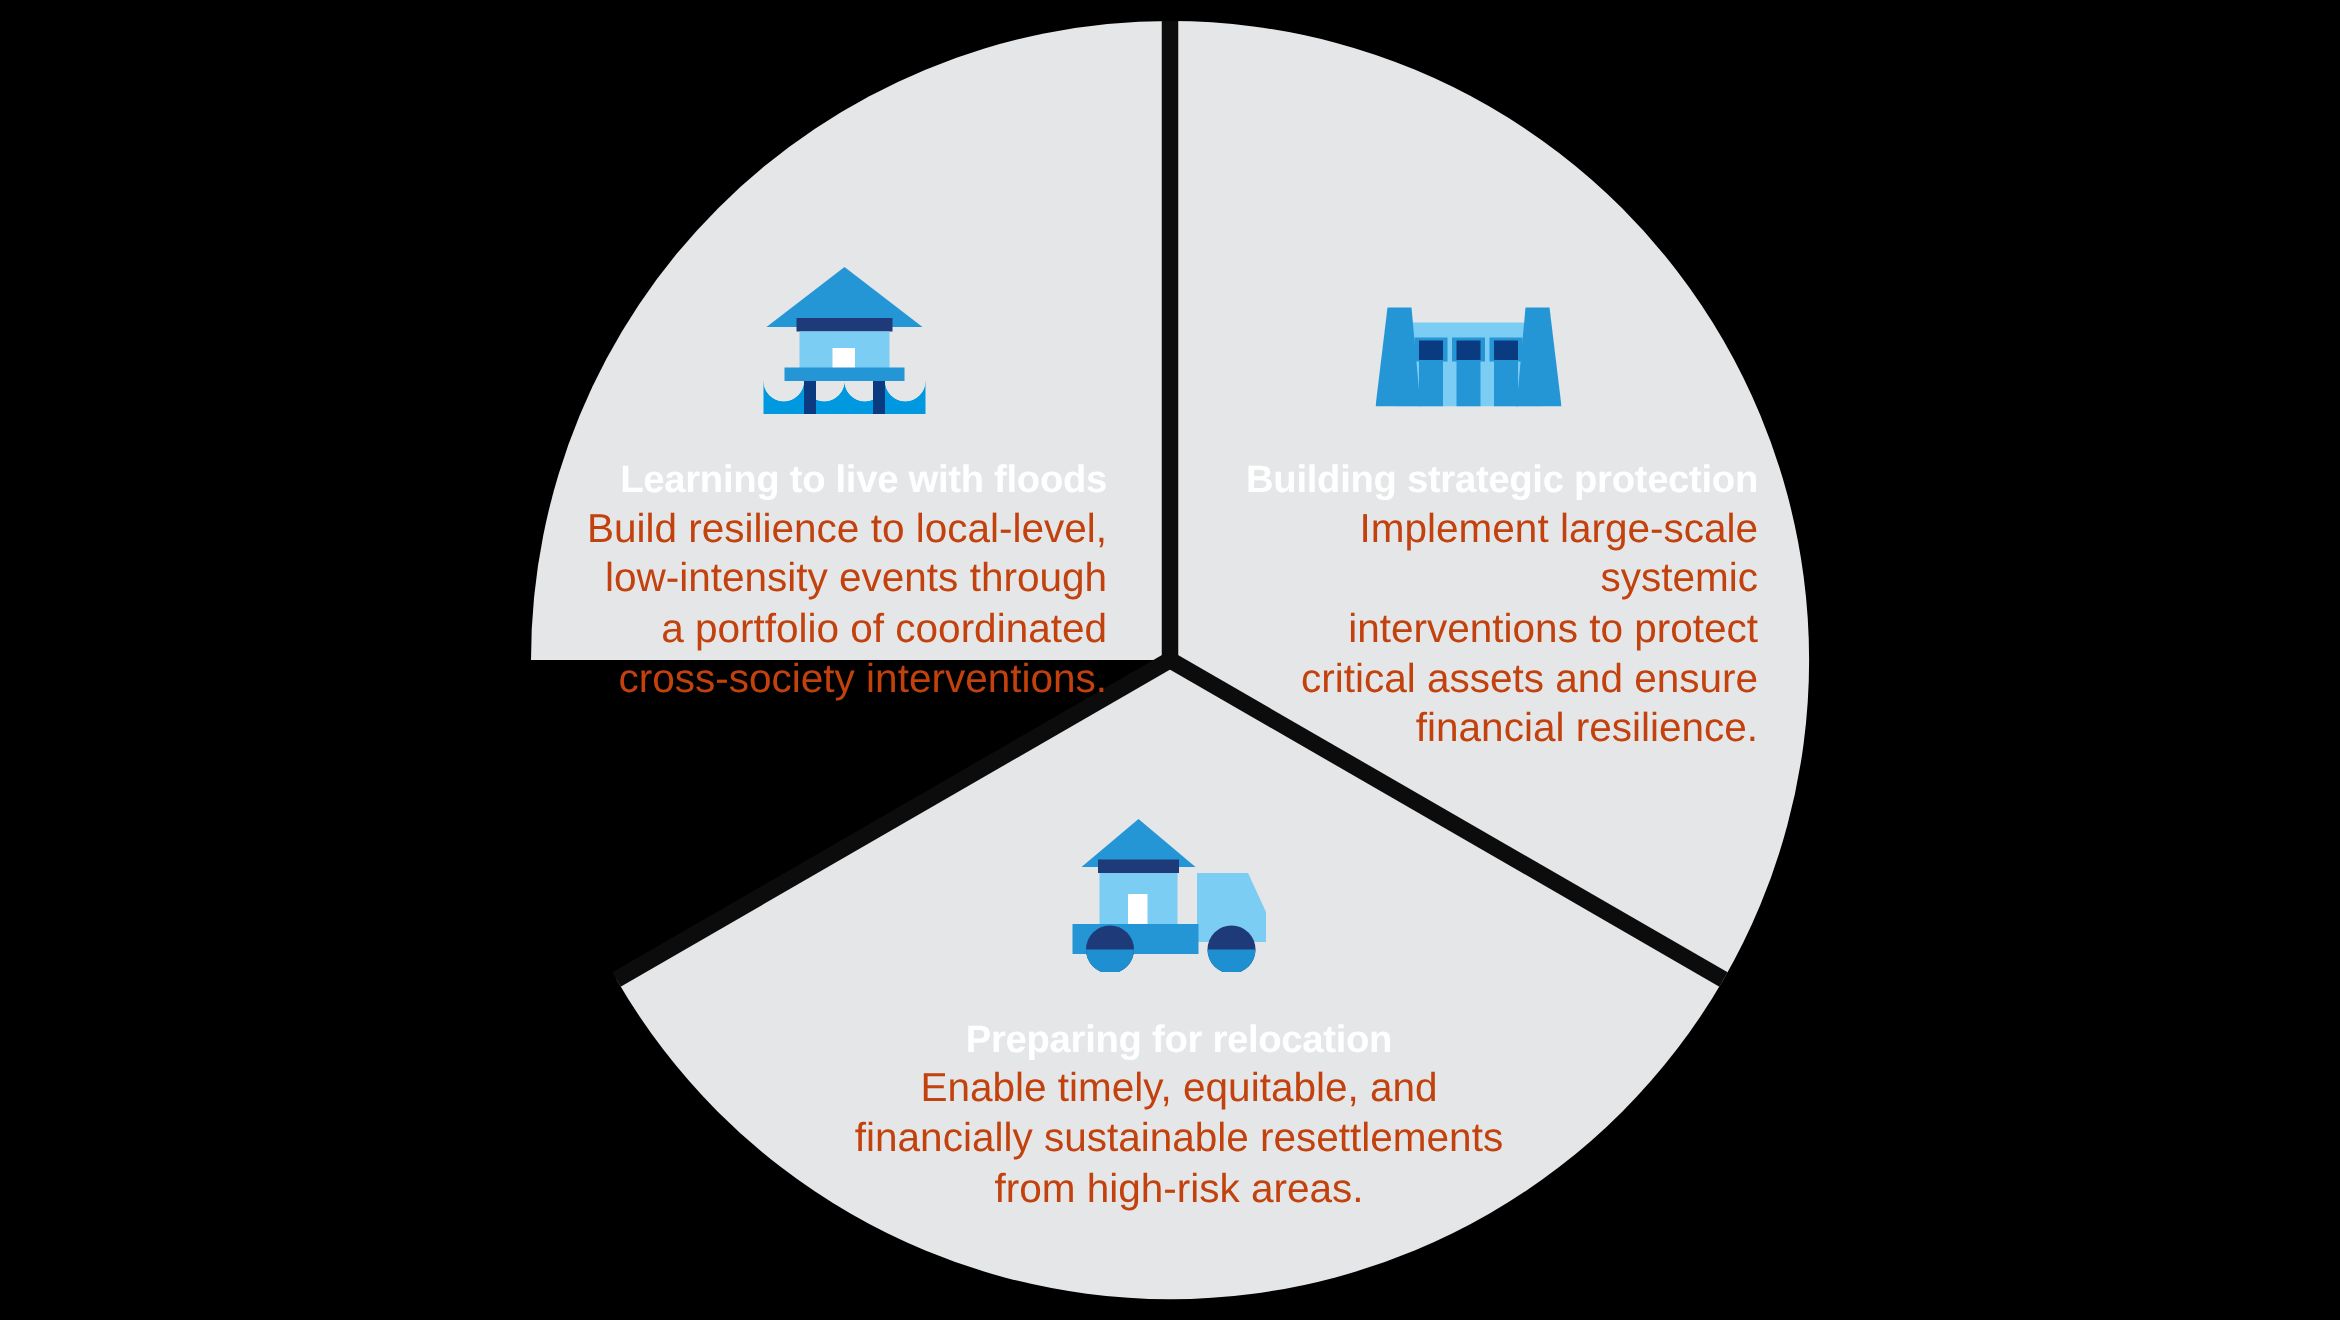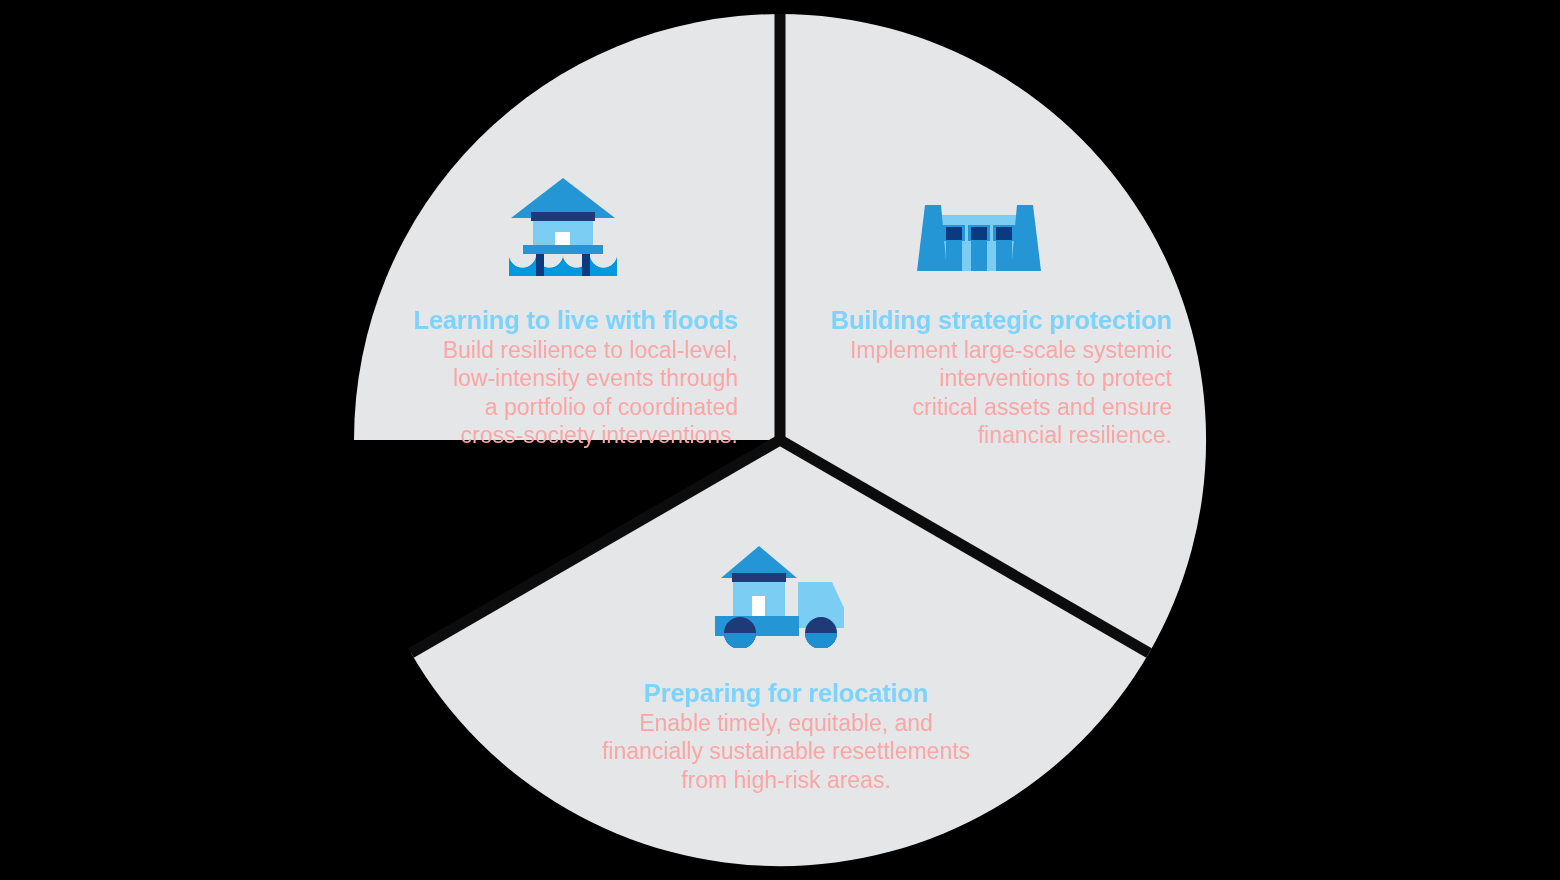--- a/index.html
+++ b/index.html
@@ -26,31 +26,31 @@
     left: 0; top: 0;
     width: 1560px;
     height: 880px;
     display: block;
   }
   .seg-text {
     position: absolute;
     box-sizing: border-box;
   }
   .seg-title {
-    color: #7dd3fc;
+    color: #ffffff;
     font-weight: bold;
     font-size: 25.5px;
     line-height: 1.18;
     letter-spacing: -0.2px;
     margin: 0 0 1px 0;
     white-space: nowrap;
   }
   .seg-body {
-    color: #fca5a5;
-    font-size: 23px;
+    color: #c2410c;
+    font-size: 27px;
     line-height: 1.235;
     margin: 0;
     white-space: pre-line;
   }
 
   
   #seg1-text {
     left: 376px;
     top: 305px;
     width: 362px;

